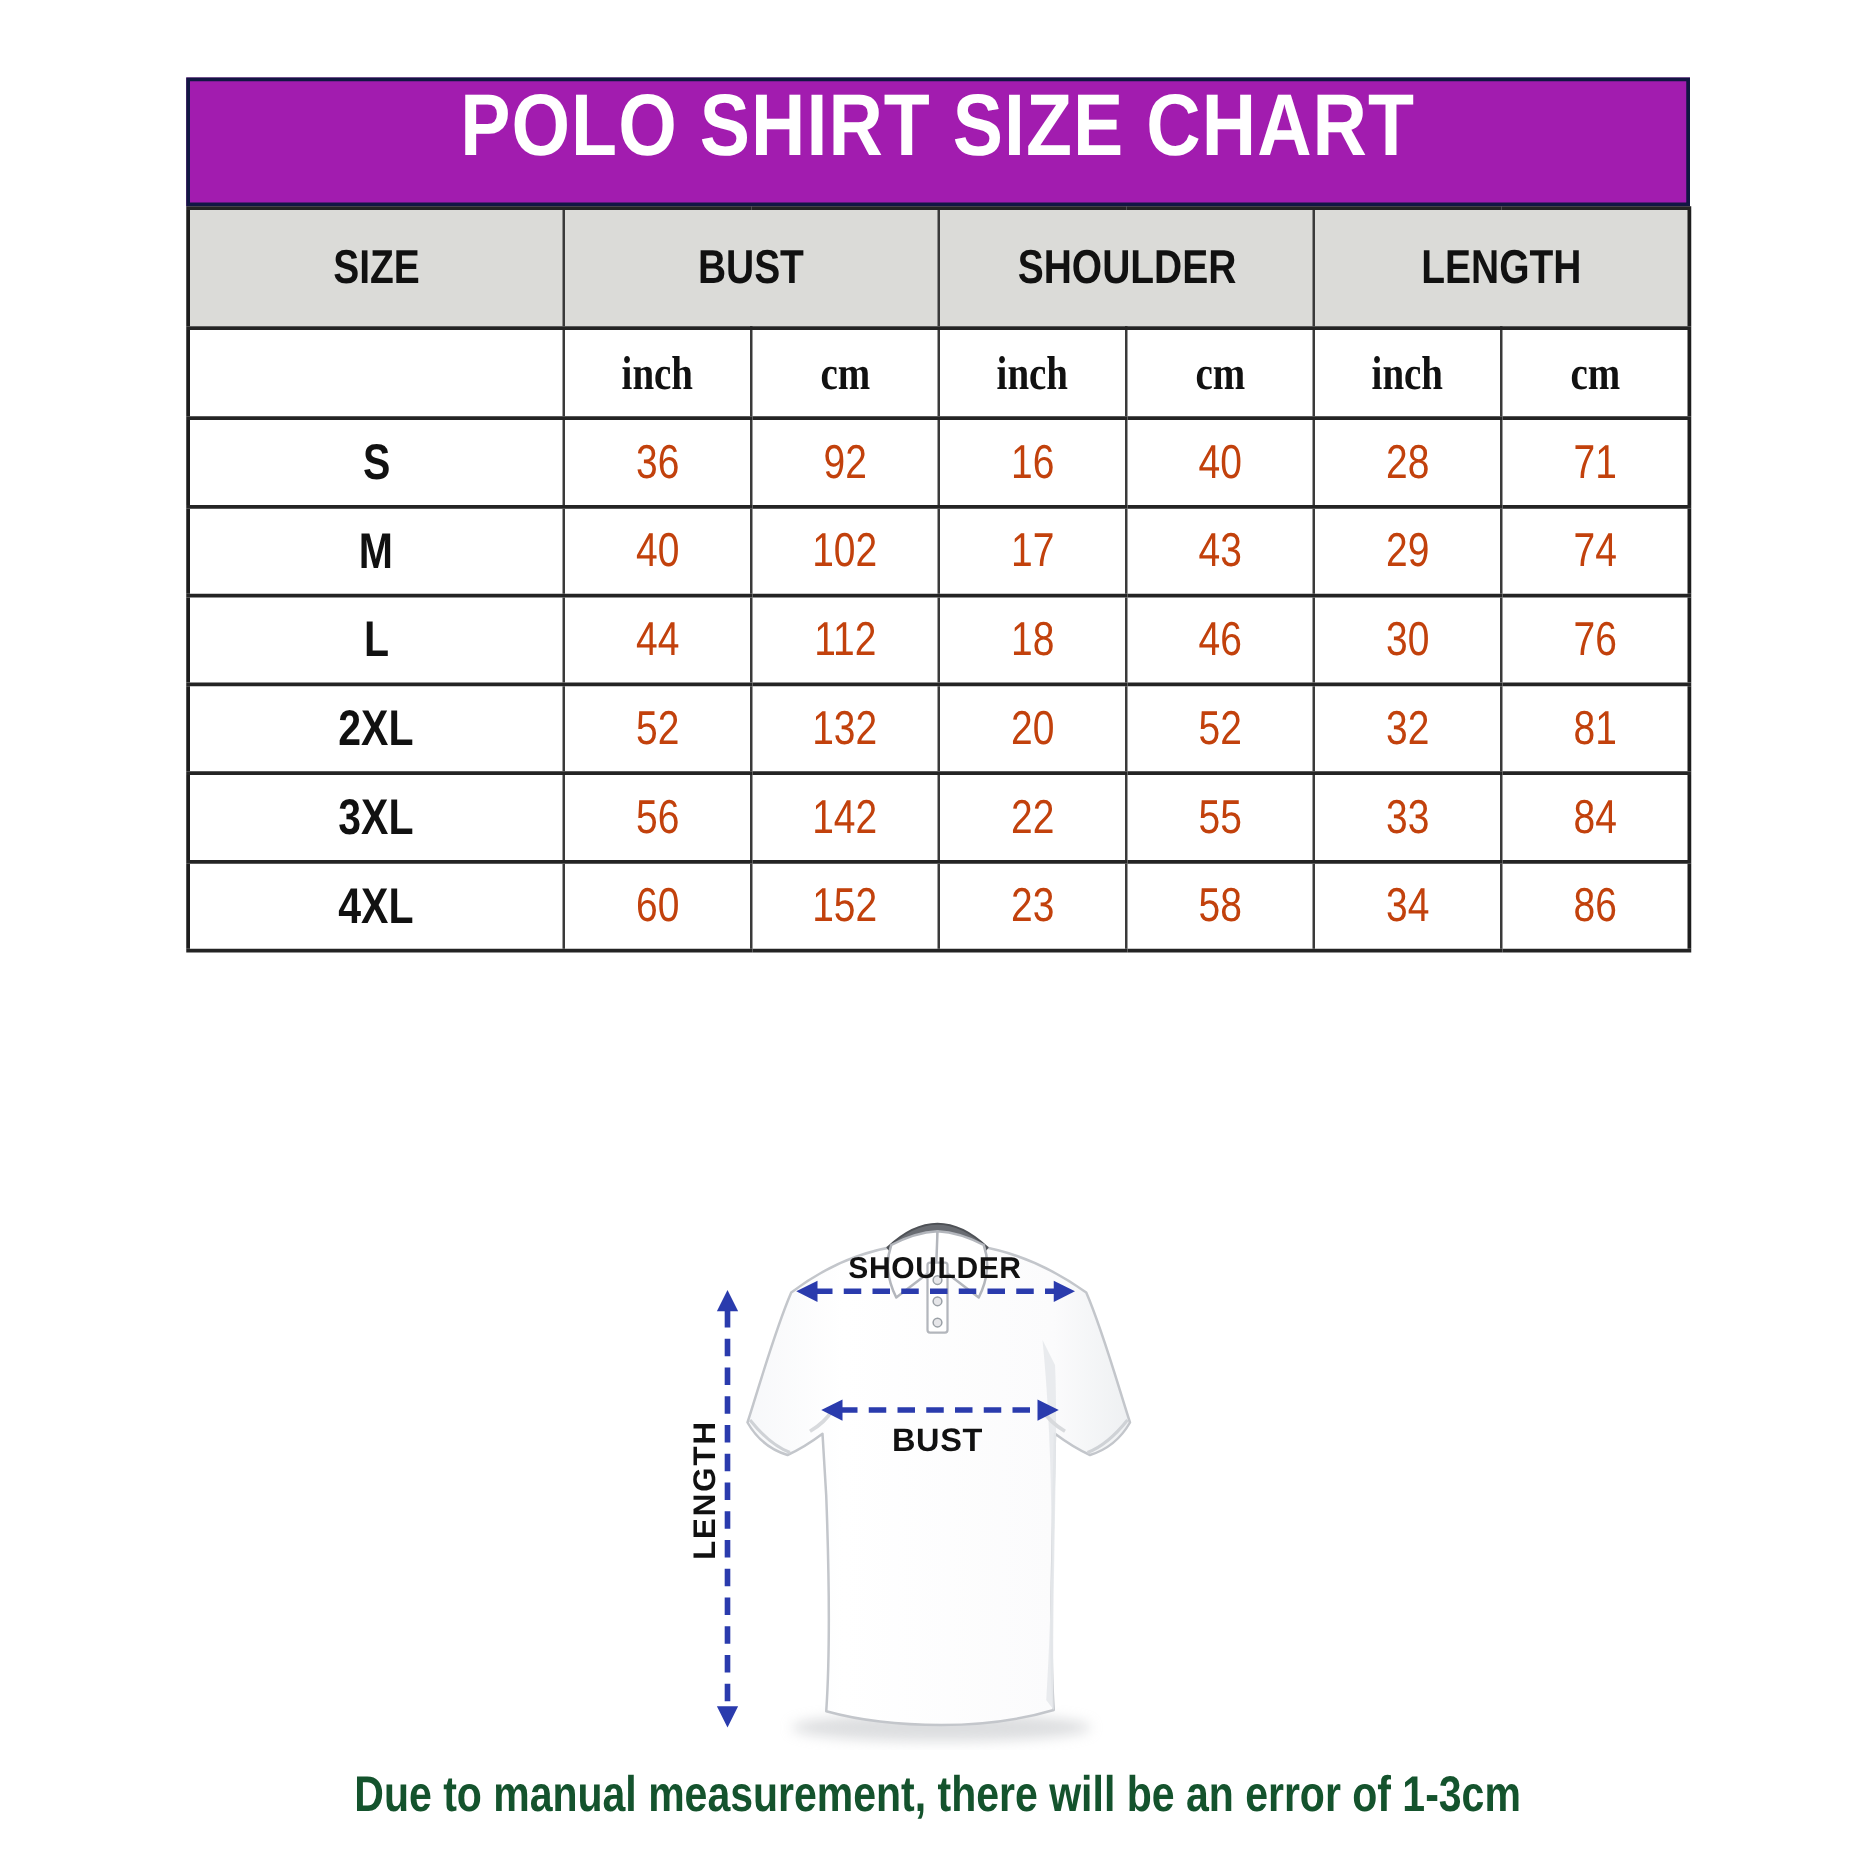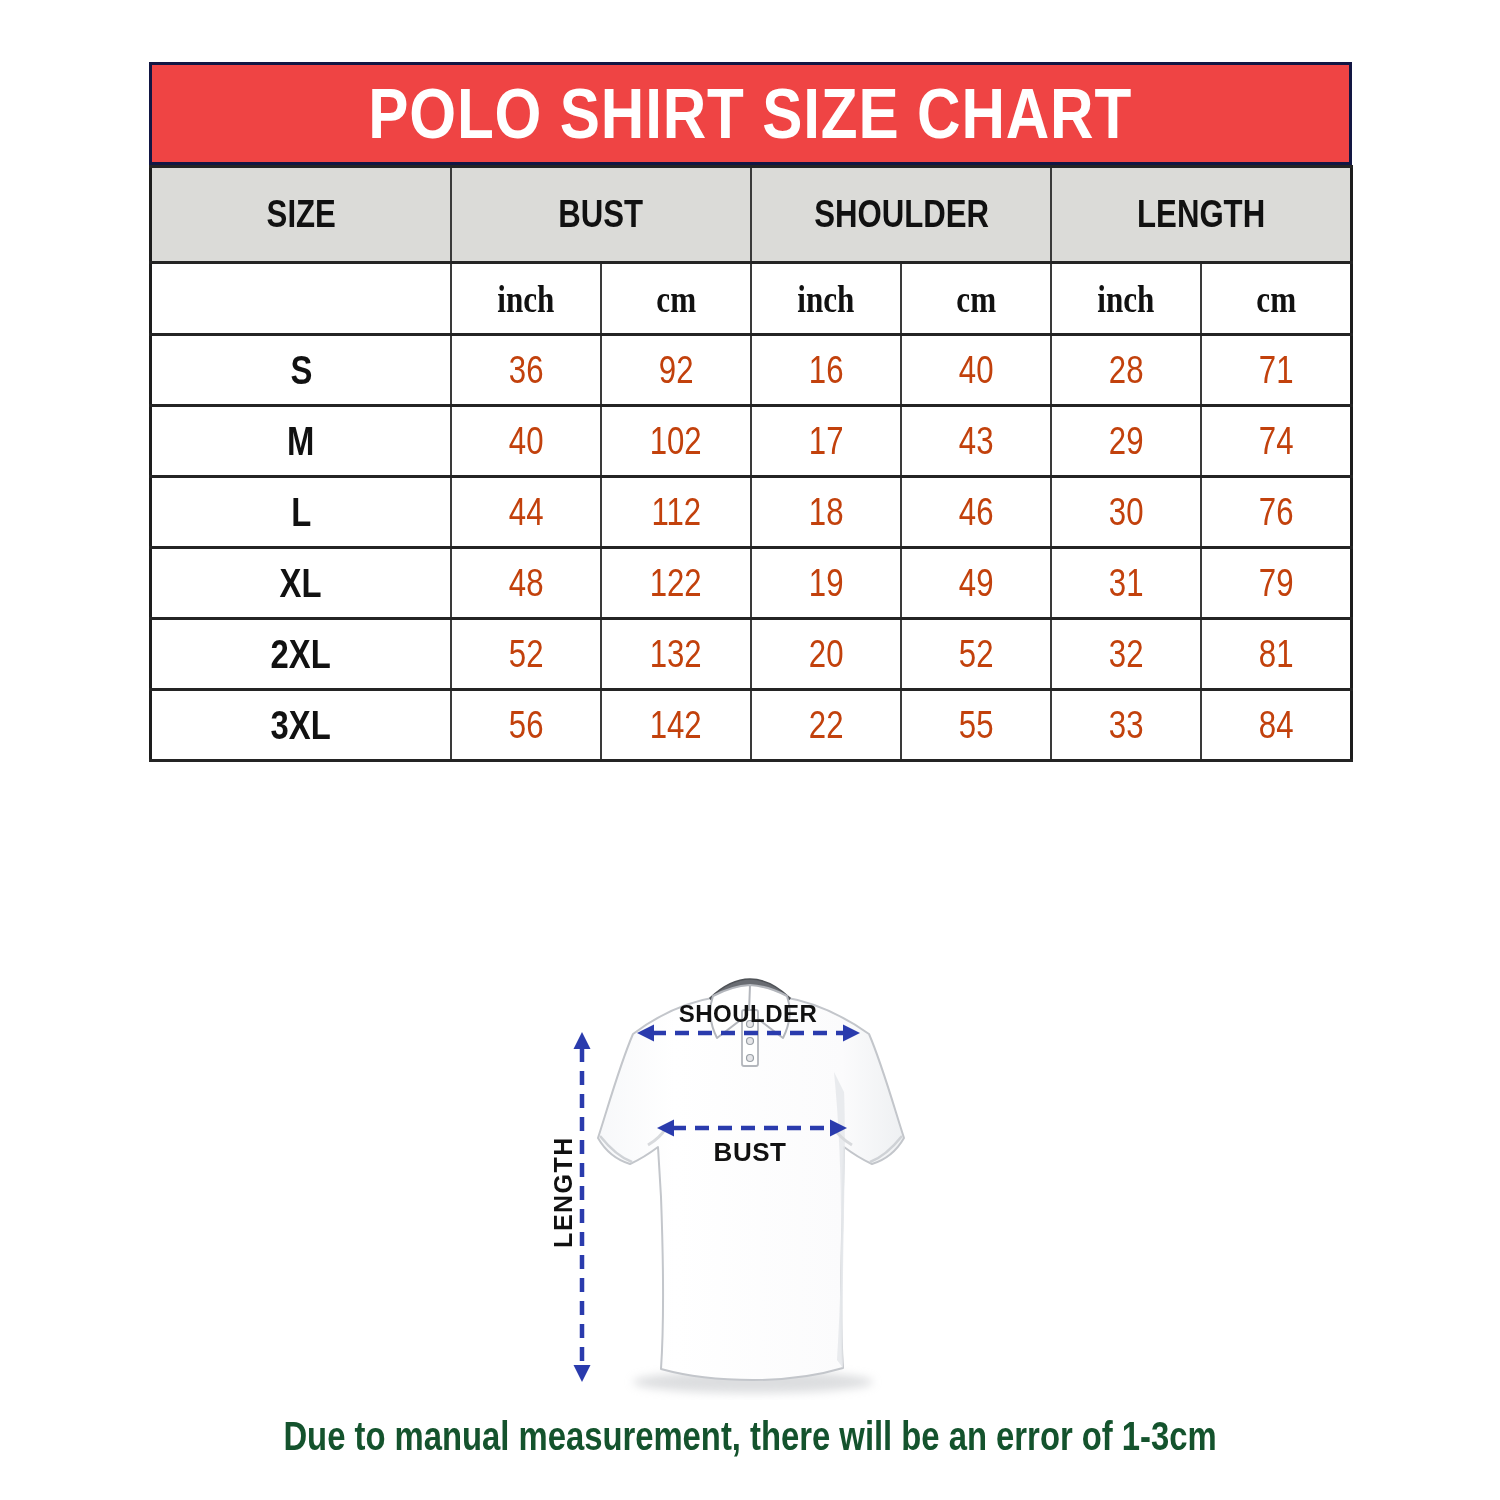--- a/index.html
+++ b/index.html
@@ -6,22 +6,22 @@
   body {
     width: 1500px; height: 1500px; position: relative; overflow: hidden;
     font-family: "Liberation Sans", "DejaVu Sans", sans-serif;
     -webkit-font-smoothing: antialiased;
   }
   .cx { display: inline-block; transform: scaleX(0.82); transform-origin: center center; white-space: nowrap; }
 
   
   .banner {
     position: absolute; left: 149px; top: 62px; width: 1203px; height: 103px;
-    background: #ef4444; border: 3px solid #121643; box-sizing: border-box;
-    display: flex; align-items: center; justify-content: center;
+    background: #a21caf; border: 3px solid #121643; box-sizing: border-box;
+    display: flex; justify-content: center;
   }
   .banner-title {
     color: #ffffff; font-weight: bold; font-size: 70px; letter-spacing: 1px;
     display: inline-block; transform: scaleX(0.86); transform-origin: center center;
     white-space: nowrap; line-height: 1;
   }
 
   
   table.size-chart {
     position: absolute; left: 149px; top: 165px; width: 1204px;
@@ -110,45 +110,45 @@
   <tr class="dr">
     <td class="sz"><span class="cx">L</span></td>
     <td class="val"><span class="cx">44</span></td>
     <td class="val"><span class="cx">112</span></td>
     <td class="val"><span class="cx">18</span></td>
     <td class="val"><span class="cx">46</span></td>
     <td class="val"><span class="cx">30</span></td>
     <td class="val"><span class="cx">76</span></td>
   </tr>
   <tr class="dr">
-    <td class="sz"><span class="cx">XL</span></td>
-    <td class="val"><span class="cx">48</span></td>
-    <td class="val"><span class="cx">122</span></td>
-    <td class="val"><span class="cx">19</span></td>
-    <td class="val"><span class="cx">49</span></td>
-    <td class="val"><span class="cx">31</span></td>
-    <td class="val"><span class="cx">79</span></td>
-  </tr>
-  <tr class="dr">
     <td class="sz"><span class="cx">2XL</span></td>
     <td class="val"><span class="cx">52</span></td>
     <td class="val"><span class="cx">132</span></td>
     <td class="val"><span class="cx">20</span></td>
     <td class="val"><span class="cx">52</span></td>
     <td class="val"><span class="cx">32</span></td>
     <td class="val"><span class="cx">81</span></td>
   </tr>
   <tr class="dr">
     <td class="sz"><span class="cx">3XL</span></td>
     <td class="val"><span class="cx">56</span></td>
     <td class="val"><span class="cx">142</span></td>
     <td class="val"><span class="cx">22</span></td>
     <td class="val"><span class="cx">55</span></td>
     <td class="val"><span class="cx">33</span></td>
     <td class="val"><span class="cx">84</span></td>
+  </tr>
+  <tr class="dr">
+    <td class="sz"><span class="cx">4XL</span></td>
+    <td class="val"><span class="cx">60</span></td>
+    <td class="val"><span class="cx">152</span></td>
+    <td class="val"><span class="cx">23</span></td>
+    <td class="val"><span class="cx">58</span></td>
+    <td class="val"><span class="cx">34</span></td>
+    <td class="val"><span class="cx">86</span></td>
   </tr>
   </tbody>
 </table>
 
 <div class="diagram">
   <svg viewBox="0 0 560 460" xmlns="http://www.w3.org/2000/svg">
     <defs>
       <linearGradient id="shirtFill" x1="0" y1="0" x2="1" y2="0">
         <stop offset="0" stop-color="#f7f8fa"></stop>
         <stop offset="0.25" stop-color="#ffffff"></stop>

